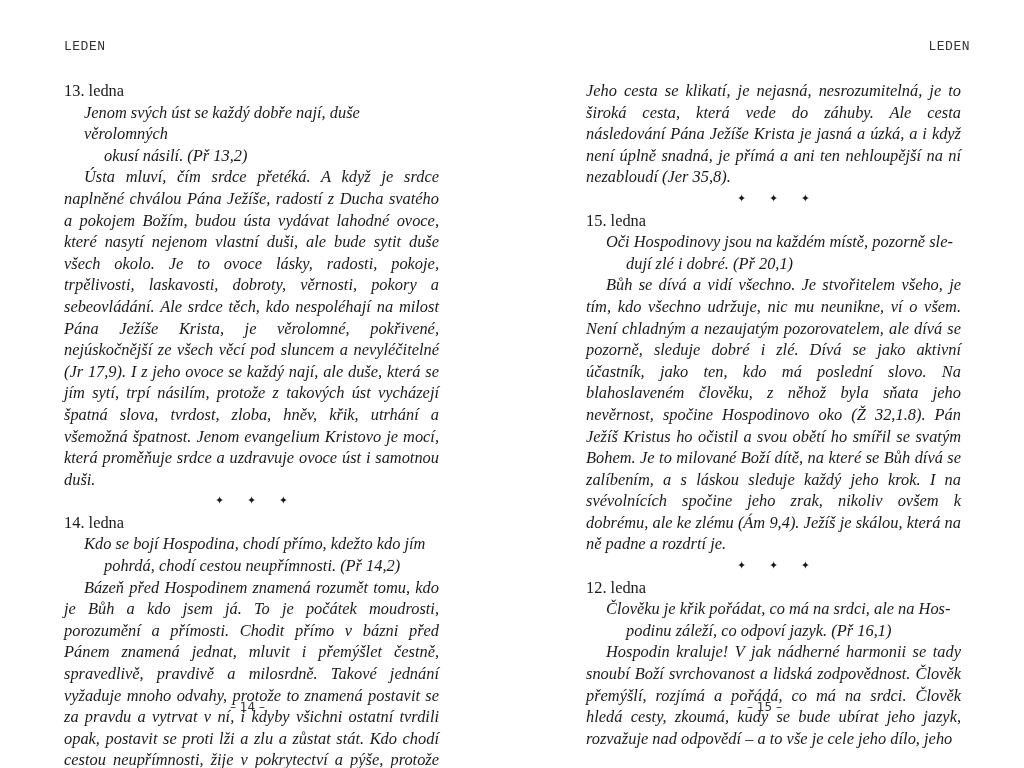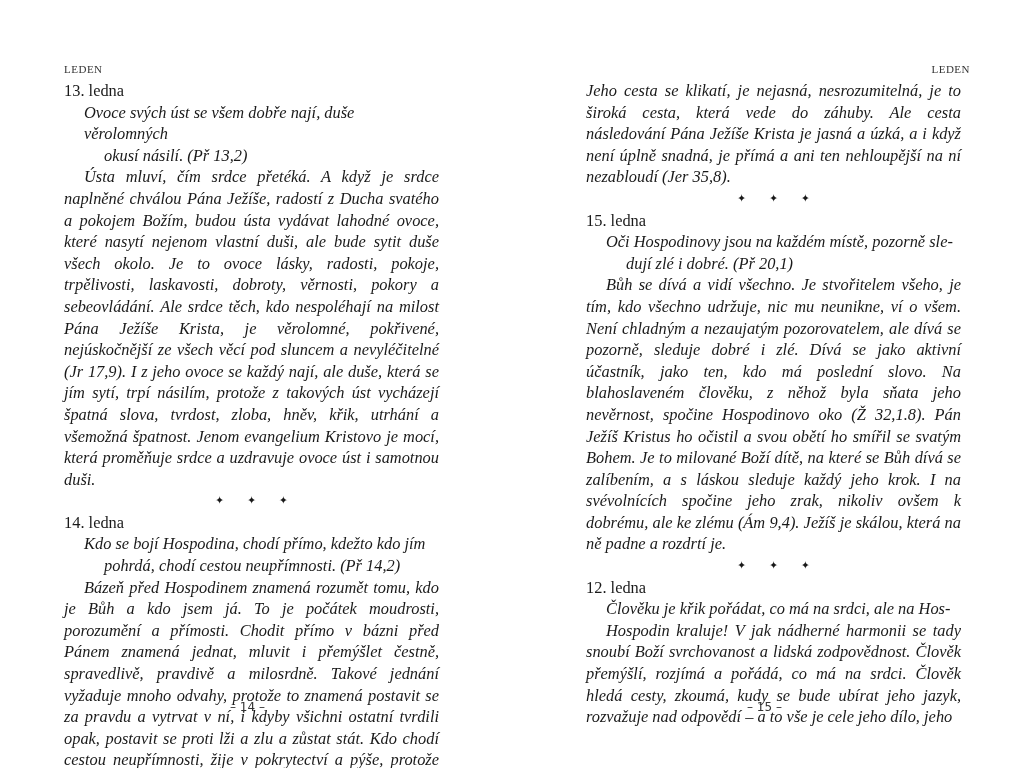--- a/index.html
+++ b/index.html
@@ -9,23 +9,23 @@
     position: relative;
     font-family: "DejaVu Serif", "Liberation Serif", serif;
   }
   .page {
     position: absolute; top: 0; height: 768px; width: 512px;
     background: #ffffff;
   }
   .page.left { left: 0; }
   .page.right { left: 512px; }
   .running-head {
-    position: absolute; top: 63px;
-    font-family: Liberation Serif, serif;
-    font-size: 11px; letter-spacing: 0.5px; color: #333;
+    position: absolute; top: 39px;
+    font-family: Liberation Mono, monospace;
+    font-size: 13px; letter-spacing: 0.5px; color: #333;
   }
   .left .running-head { left: 64px; }
   .right .running-head { right: 54px; }
   .textblock {
     position: absolute; top: 80px; width: 375px;
     font-family: "Liberation Serif", "DejaVu Serif", serif;
     font-size: 16.4px; line-height: 21.6px;
   }
   .left .textblock { left: 64px; }
   .right .textblock { left: 74px; }
@@ -58,21 +58,21 @@
   .right .folio { left: 235px; }
 </style>
 </head>
 <body>
 
 <div class="page left">
   <div class="running-head">LEDEN</div>
   <div class="textblock">
     <div class="date">13. ledna</div>
     <div class="verse">
-      <span class="verse-line">Ovoce svých úst se všem dobře nají, duše věrolomných</span>
+      <span class="verse-line">Jenom svých úst se každý dobře nají, duše věrolomných</span>
       <span class="cont">okusí násilí. (Př 13,2)</span>
     </div>
     <div class="para">Ústa mluví, čím srdce přetéká. A když je srdce naplněné chválou Pána Ježíše, radostí z Ducha svatého a pokojem Božím, budou ústa vydávat lahodné ovoce, které nasytí nejenom vlastní duši, ale bude sytit duše všech okolo. Je to ovoce lásky, radosti, pokoje, trpělivosti, laskavosti, dobroty, věrnosti, pokory a sebeovládání. Ale srdce těch, kdo nespoléhají na milost Pána Ježíše Krista, je věrolomné, pokřivené, nejúskočnější ze všech věcí pod sluncem a nevyléčitelné (Jr 17,9). I z jeho ovoce se každý nají, ale duše, která se jím sytí, trpí násilím, protože z takových úst vycházejí špatná slova, tvrdost, zloba, hněv, křik, utrhání a všemožná špatnost. Jenom evangelium Kristovo je mocí, která proměňuje srdce a uzdravuje ovoce úst i samotnou duši.</div>
     <div class="separator">✦ ✦ ✦</div>
     <div class="date">14. ledna</div>
     <div class="verse">
       <span class="verse-line">Kdo se bojí Hospodina, chodí přímo, kdežto kdo jím</span>
       <span class="cont">pohrdá, chodí cestou neupřímnosti. (Př 14,2)</span>
     </div>
     <div class="para">Bázeň před Hospodinem znamená rozumět tomu, kdo je Bůh a kdo jsem já. To je počátek moudrosti, porozumění a přímosti. Chodit přímo v bázni před Pánem znamená jednat, mluvit i přemýšlet čestně, spravedlivě, pravdivě a milosrdně. Takové jednání vyžaduje mnoho odvahy, protože to znamená postavit se za pravdu a vytrvat v ní, i kdyby všichni ostatní tvrdili opak, postavit se proti lži a zlu a zůstat stát. Kdo chodí cestou neupřímnosti, žije v pokrytectví a pýše, protože pohrdá Hospodinem.</div>
@@ -88,17 +88,18 @@
     <div class="date">15. ledna</div>
     <div class="verse">
       <span class="verse-line">Oči Hospodinovy jsou na každém místě, pozorně sle-</span>
       <span class="cont">dují zlé i dobré. (Př 20,1)</span>
     </div>
     <div class="para">Bůh se dívá a vidí všechno. Je stvořitelem všeho, je tím, kdo všechno udržuje, nic mu neunikne, ví o všem. Není chladným a nezaujatým pozorovatelem, ale dívá se pozorně, sleduje dobré i zlé. Dívá se jako aktivní účastník, jako ten, kdo má poslední slovo. Na blahoslaveném člověku, z něhož byla sňata jeho nevěrnost, spočine Hospodinovo oko (Ž 32,1.8). Pán Ježíš Kristus ho očistil a svou obětí ho smířil se svatým Bohem. Je to milované Boží dítě, na které se Bůh dívá se zalíbením, a s láskou sleduje každý jeho krok. I na svévolnících spočine jeho zrak, nikoliv ovšem k dobrému, ale ke zlému (Ám 9,4). Ježíš je skálou, která na ně padne a rozdrtí je.</div>
     <div class="separator">✦ ✦ ✦</div>
     <div class="date">12. ledna</div>
     <div class="verse">
       <span class="verse-line">Člověku je křik pořádat, co má na srdci, ale na Hos-</span>
+      <span class="cont">podinu záleží, co odpoví jazyk. (Př 16,1)</span>
     </div>
     <div class="para">Hospodin kraluje! V jak nádherné harmonii se tady snoubí Boží svrchovanost a lidská zodpovědnost. Člověk přemýšlí, rozjímá a pořádá, co má na srdci. Člověk hledá cesty, zkoumá, kudy se bude ubírat jeho jazyk, rozvažuje nad odpovědí – a to vše je cele jeho dílo, jeho</div>
   </div>
   <div class="folio">– 15 –</div>
 </div>
 
 </body></html>

